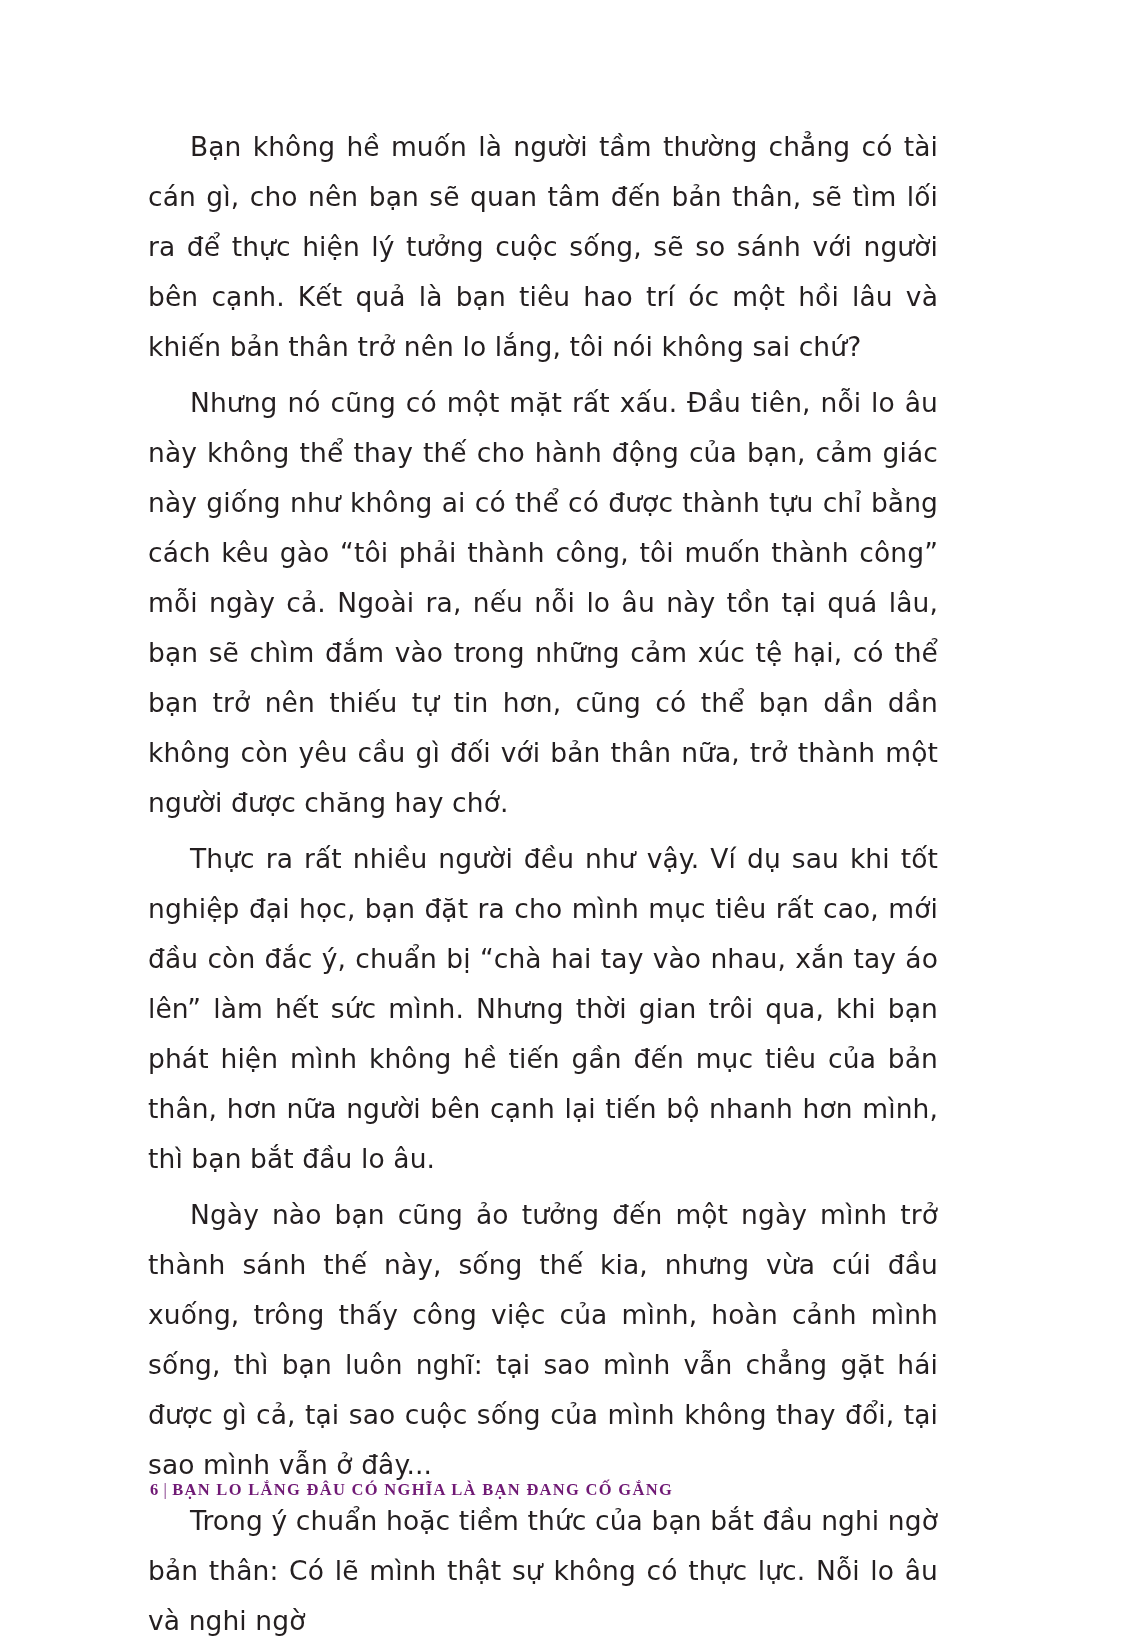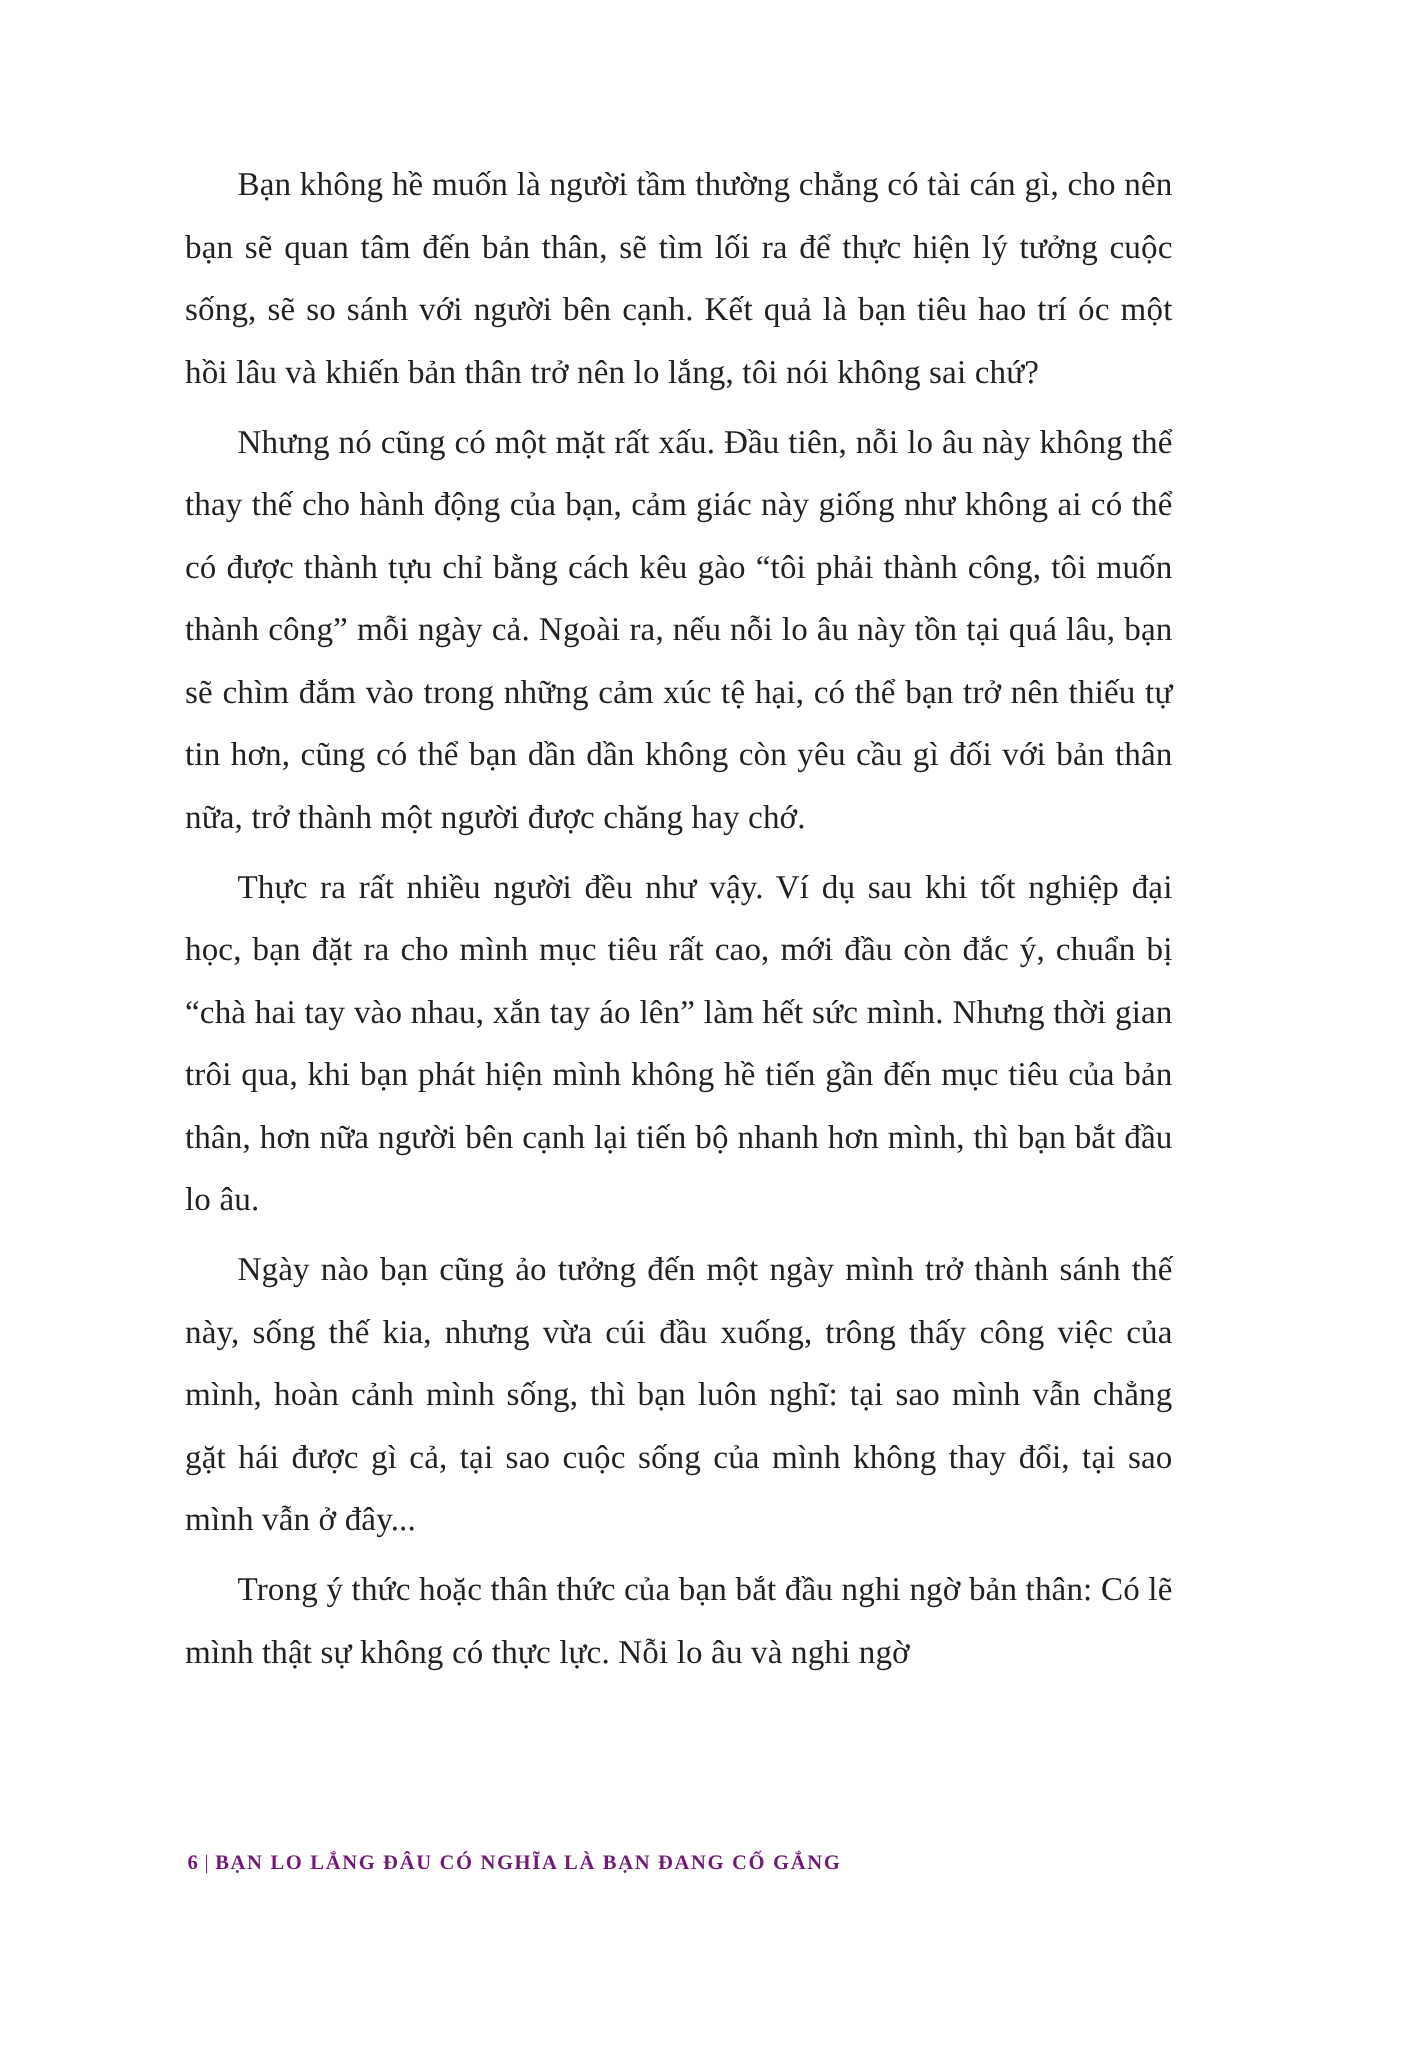--- a/index.html
+++ b/index.html
@@ -21,21 +21,20 @@
     top: 0;
     width: 1126px;
     height: 1646px;
     background: #ffffff;
   }
   .text-block {
     position: absolute;
     left: 148px;
     top: 122px;
     width: 790px;
-    font-family: Liberation Serif, serif;
   }
   .para {
     margin: 0 0 6px 0;
     font-size: 26.5px;
     line-height: 50px;
     text-align: justify;
     text-justify: inter-word;
     text-indent: 42px;
     font-weight: 400;
     letter-spacing: 0.1px;
@@ -67,20 +66,20 @@
 </head>
 <body>
 
 <div class="page">
 
   <div class="text-block">
     <p class="para">Bạn không hề muốn là người tầm thường chẳng có tài cán gì, cho nên bạn sẽ quan tâm đến bản thân, sẽ tìm lối ra để thực hiện lý tưởng cuộc sống, sẽ so sánh với người bên cạnh. Kết quả là bạn tiêu hao trí óc một hồi lâu và khiến bản thân trở nên lo lắng, tôi nói không sai chứ?</p>
     <p class="para">Nhưng nó cũng có một mặt rất xấu. Đầu tiên, nỗi lo âu này không thể thay thế cho hành động của bạn, cảm giác này giống như không ai có thể có được thành tựu chỉ bằng cách kêu gào “tôi phải thành công, tôi muốn thành công” mỗi ngày cả. Ngoài ra, nếu nỗi lo âu này tồn tại quá lâu, bạn sẽ chìm đắm vào trong những cảm xúc tệ hại, có thể bạn trở nên thiếu tự tin hơn, cũng có thể bạn dần dần không còn yêu cầu gì đối với bản thân nữa, trở thành một người được chăng hay chớ.</p>
     <p class="para">Thực ra rất nhiều người đều như vậy. Ví dụ sau khi tốt nghiệp đại học, bạn đặt ra cho mình mục tiêu rất cao, mới đầu còn đắc ý, chuẩn bị “chà hai tay vào nhau, xắn tay áo lên” làm hết sức mình. Nhưng thời gian trôi qua, khi bạn phát hiện mình không hề tiến gần đến mục tiêu của bản thân, hơn nữa người bên cạnh lại tiến bộ nhanh hơn mình, thì bạn bắt đầu lo âu.</p>
     <p class="para">Ngày nào bạn cũng ảo tưởng đến một ngày mình trở thành sánh thế này, sống thế kia, nhưng vừa cúi đầu xuống, trông thấy công việc của mình, hoàn cảnh mình sống, thì bạn luôn nghĩ: tại sao mình vẫn chẳng gặt hái được gì cả, tại sao cuộc sống của mình không thay đổi, tại sao mình vẫn ở đây...</p>
-    <p class="para last">Trong ý thức hoặc thân thức của bạn bắt đầu nghi ngờ bản thân: Có lẽ mình thật sự không có thực lực. Nỗi lo âu và nghi ngờ</p>
+    <p class="para last">Trong ý chuẩn hoặc tiềm thức của bạn bắt đầu nghi ngờ bản thân: Có lẽ mình thật sự không có thực lực. Nỗi lo âu và nghi ngờ</p>
   </div>
 
   <div class="footer">
     <span class="pnum">6</span><span class="sep">|</span><span>BẠN LO LẮNG ĐÂU CÓ NGHĨA LÀ BẠN ĐANG CỐ GẮNG</span>
   </div>
 
 </div>
 
 </body></html>

